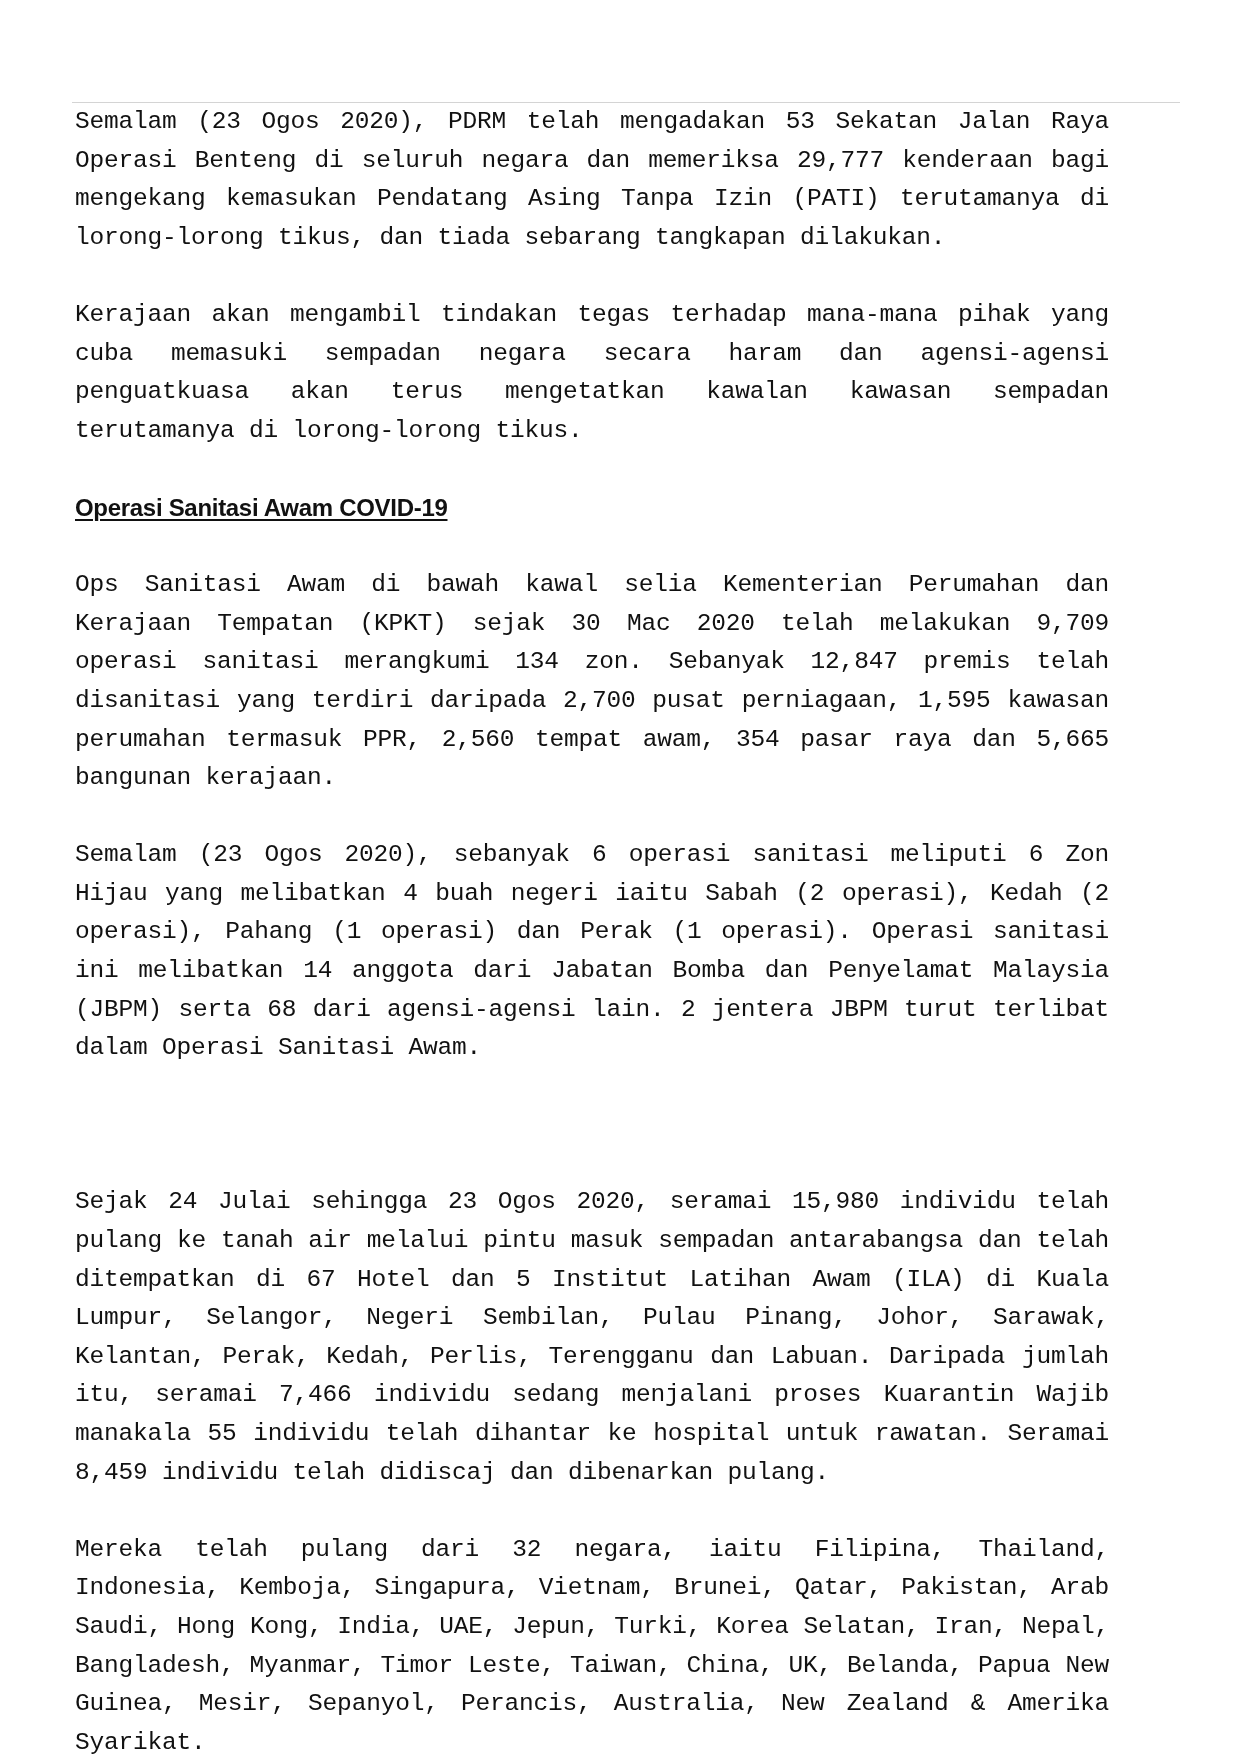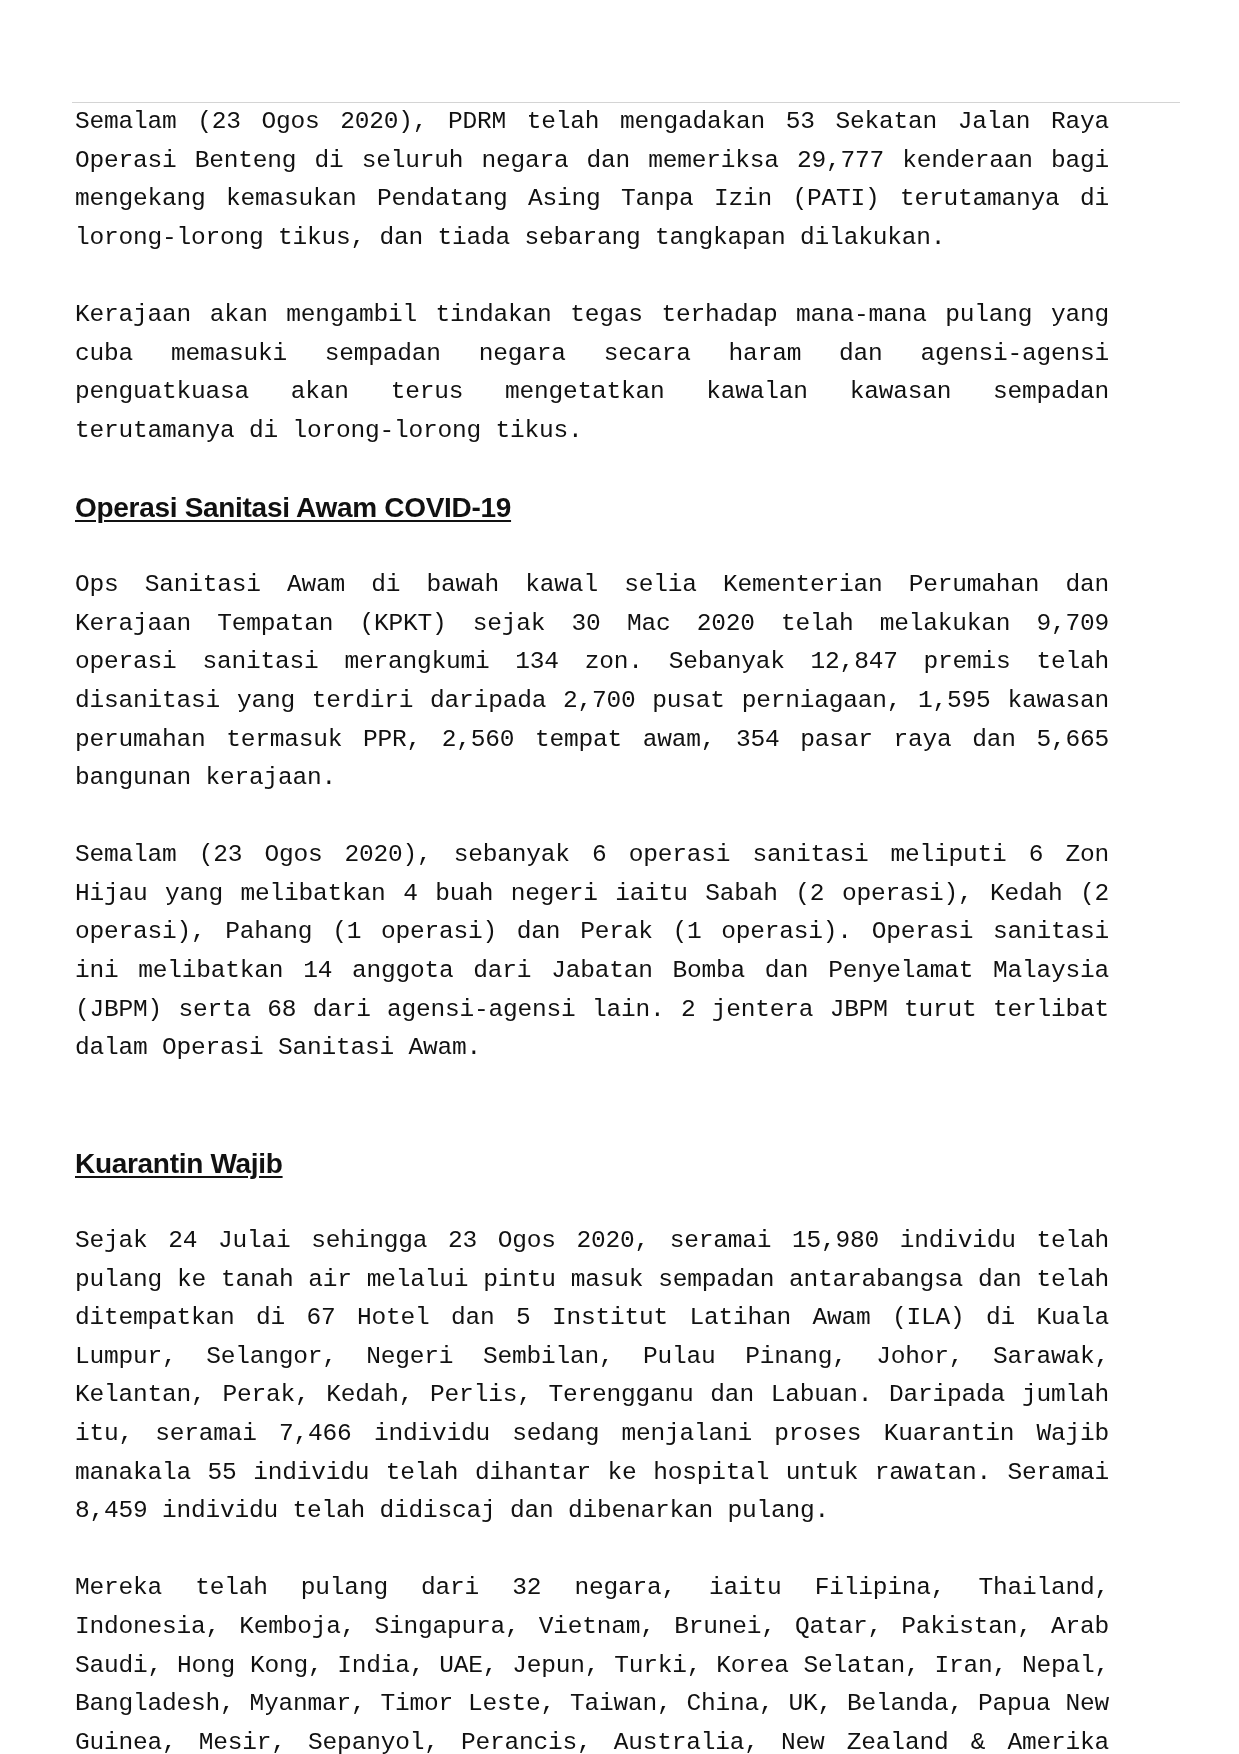--- a/index.html
+++ b/index.html
@@ -11,41 +11,40 @@
   .page {
     position: absolute; left: 75px; top: 103px; width: 1034px;
     font-family: "Liberation Sans", sans-serif;
     font-size: 24.5px; line-height: 38.6px; color: #111111;
     letter-spacing: -0.2px;
   }
   .page p { margin: 0; text-align: justify; text-align-last: left; font-family: Liberation Mono, monospace; }
   .gap1 { height: 38.6px; }
   .gap2 { height: 77px; }
   h2.heading {
-    margin: 0; font-size: 28px; font-weight: bold; text-decoration: underline;
+    margin: 0; font-size: 24px; font-weight: bold; text-decoration: underline;
     text-decoration-thickness: 2px; text-underline-offset: 3px;
     line-height: 38.6px; letter-spacing: -0.3px;
   }
 </style>
 </head>
 <body>
 
 <div class="rule"></div>
 
 <div class="page">
   <p>Semalam (23 Ogos 2020), PDRM telah mengadakan 53 Sekatan Jalan Raya Operasi Benteng di seluruh negara dan memeriksa 29,777 kenderaan bagi mengekang kemasukan Pendatang Asing Tanpa Izin (PATI) terutamanya di lorong-lorong tikus, dan tiada sebarang tangkapan dilakukan.</p>
   <div class="gap1"></div>
-  <p>Kerajaan akan mengambil tindakan tegas terhadap mana-mana pulang yang cuba memasuki sempadan negara secara haram dan agensi-agensi penguatkuasa akan terus mengetatkan kawalan kawasan sempadan terutamanya di lorong-lorong tikus.</p>
+  <p>Kerajaan akan mengambil tindakan tegas terhadap mana-mana pihak yang cuba memasuki sempadan negara secara haram dan agensi-agensi penguatkuasa akan terus mengetatkan kawalan kawasan sempadan terutamanya di lorong-lorong tikus.</p>
   <div class="gap1"></div>
 
   <h2 class="heading">Operasi Sanitasi Awam COVID-19</h2>
   <div class="gap1"></div>
   <p>Ops Sanitasi Awam di bawah kawal selia Kementerian Perumahan dan Kerajaan Tempatan (KPKT) sejak 30 Mac 2020 telah melakukan 9,709 operasi sanitasi merangkumi 134 zon. Sebanyak 12,847 premis telah disanitasi yang terdiri daripada 2,700 pusat perniagaan, 1,595 kawasan perumahan termasuk PPR, 2,560 tempat awam, 354 pasar raya dan 5,665 bangunan kerajaan.</p>
   <div class="gap1"></div>
   <p>Semalam (23 Ogos 2020), sebanyak 6 operasi sanitasi meliputi 6 Zon Hijau yang melibatkan 4 buah negeri iaitu Sabah (2 operasi), Kedah (2 operasi), Pahang (1 operasi) dan Perak (1 operasi). Operasi sanitasi ini melibatkan 14 anggota dari Jabatan Bomba dan Penyelamat Malaysia (JBPM) serta 68 dari agensi-agensi lain. 2 jentera JBPM turut terlibat dalam Operasi Sanitasi Awam.</p>
   <div class="gap2"></div>
 
-  <h2 class="heading">Kuarantin Wajib</h2>
   <div class="gap1"></div>
   <p>Sejak 24 Julai sehingga 23 Ogos 2020, seramai 15,980 individu telah pulang ke tanah air melalui pintu masuk sempadan antarabangsa dan telah ditempatkan di 67 Hotel dan 5 Institut Latihan Awam (ILA) di Kuala Lumpur, Selangor, Negeri Sembilan, Pulau Pinang, Johor, Sarawak, Kelantan, Perak, Kedah, Perlis, Terengganu dan Labuan. Daripada jumlah itu, seramai 7,466 individu sedang menjalani proses Kuarantin Wajib manakala 55 individu telah dihantar ke hospital untuk rawatan. Seramai 8,459 individu telah didiscaj dan dibenarkan pulang.</p>
   <div class="gap1"></div>
   <p>Mereka telah pulang dari 32 negara, iaitu Filipina, Thailand, Indonesia, Kemboja, Singapura, Vietnam, Brunei, Qatar, Pakistan, Arab Saudi, Hong Kong, India, UAE, Jepun, Turki, Korea Selatan, Iran, Nepal, Bangladesh, Myanmar, Timor Leste, Taiwan, China, UK, Belanda, Papua New Guinea, Mesir, Sepanyol, Perancis, Australia, New Zealand &amp; Amerika Syarikat.</p>
 </div>
 
 </body></html>

